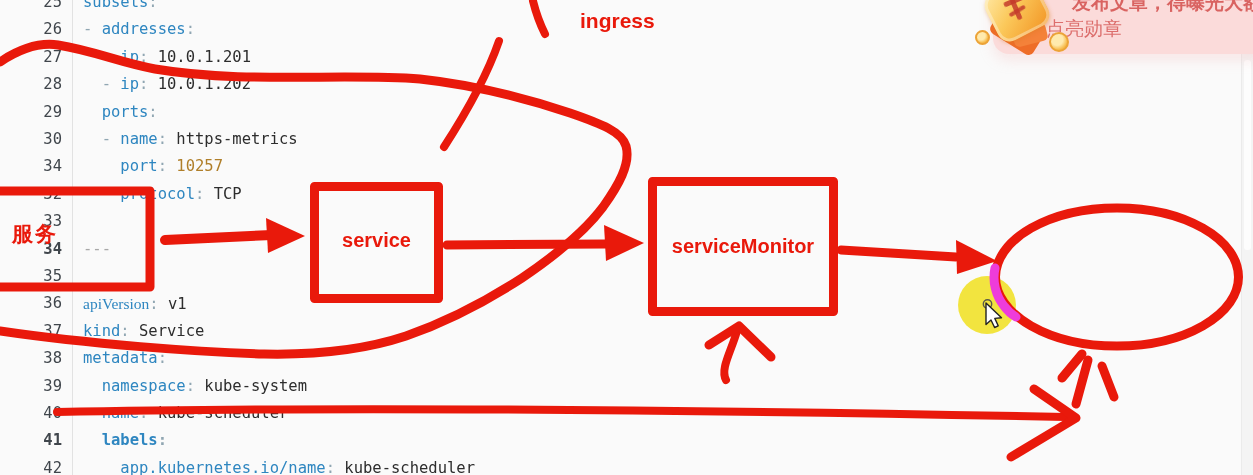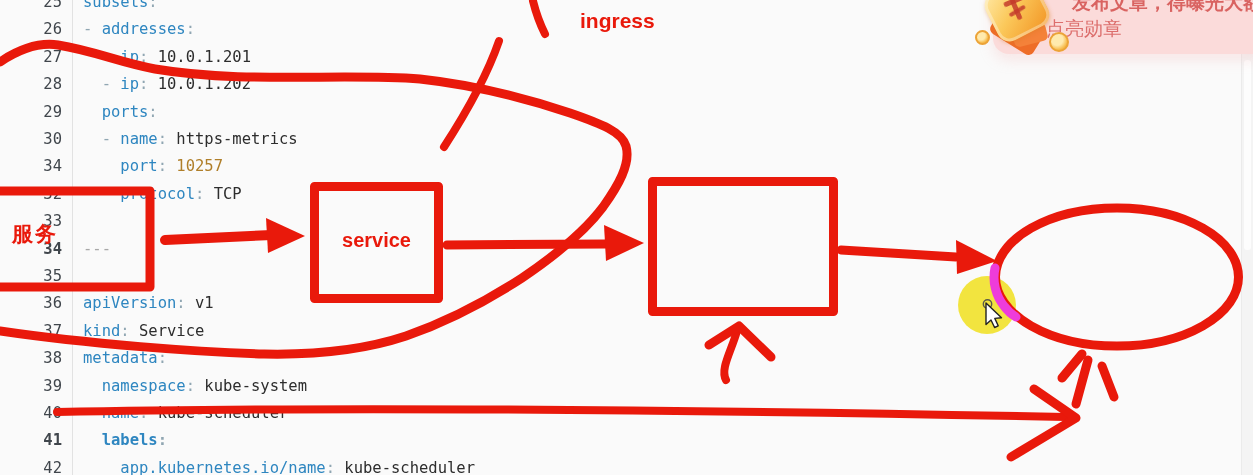--- a/index.html
+++ b/index.html
@@ -60,21 +60,21 @@
       <div class="code-row" style="top: 16.4px;"><span class="ln" style="color: rgb(64, 70, 76);">26</span><span class="src"><span style="color: rgb(144, 166, 178);">- </span><span style="color: rgb(46, 134, 192);">addresses</span><span style="color: rgb(144, 166, 178);">:</span></span></div>
       <div class="code-row" style="top: 43.8px;"><span class="ln" style="color: rgb(64, 70, 76);">27</span><span class="src"><span style="color: rgb(144, 166, 178);">  - </span><span style="color: rgb(46, 134, 192);">ip</span><span style="color: rgb(144, 166, 178);">: </span><span style="color: rgb(45, 45, 45);">10.0.1.201</span></span></div>
       <div class="code-row" style="top: 71.2px;"><span class="ln" style="color: rgb(64, 70, 76);">28</span><span class="src"><span style="color: rgb(144, 166, 178);">  - </span><span style="color: rgb(46, 134, 192);">ip</span><span style="color: rgb(144, 166, 178);">: </span><span style="color: rgb(45, 45, 45);">10.0.1.202</span></span></div>
       <div class="code-row" style="top: 98.6px;"><span class="ln" style="color: rgb(64, 70, 76);">29</span><span class="src"><span style="color: rgb(144, 166, 178);">  </span><span style="color: rgb(46, 134, 192);">ports</span><span style="color: rgb(144, 166, 178);">:</span></span></div>
       <div class="code-row" style="top: 126px;"><span class="ln" style="color: rgb(64, 70, 76);">30</span><span class="src"><span style="color: rgb(144, 166, 178);">  - </span><span style="color: rgb(46, 134, 192);">name</span><span style="color: rgb(144, 166, 178);">: </span><span style="color: rgb(45, 45, 45); text-align: right;">https-metrics</span></span></div>
       <div class="code-row" style="top: 153.4px;"><span class="ln" style="color: rgb(64, 70, 76);">34</span><span class="src"><span style="color: rgb(144, 166, 178);">    </span><span style="color: rgb(46, 134, 192);">port</span><span style="color: rgb(144, 166, 178);">: </span><span style="color: rgb(176, 127, 42);">10257</span></span></div>
       <div class="code-row" style="top: 180.8px;"><span class="ln" style="color: rgb(64, 70, 76);">32</span><span class="src"><span style="color: rgb(144, 166, 178);">    </span><span style="color: rgb(46, 134, 192);">protocol</span><span style="color: rgb(144, 166, 178);">: </span><span style="color: rgb(45, 45, 45);">TCP</span></span></div>
       <div class="code-row" style="top: 208.2px;"><span class="ln" style="color: rgb(64, 70, 76);">33</span><span class="src"></span></div>
       <div class="code-row" style="top: 235.6px;"><span class="ln" style="color: rgb(64, 70, 76); font-weight: bold;">34</span><span class="src"><span style="color: rgb(168, 168, 168);">---</span></span></div>
       <div class="code-row" style="top: 263px;"><span class="ln" style="color: rgb(64, 70, 76);">35</span><span class="src"></span></div>
-      <div class="code-row" style="top: 290.4px;"><span class="ln" style="color: rgb(64, 70, 76);">36</span><span class="src"><span style="color: rgb(46, 134, 192);">apiVersion</span><span style="color: rgb(144, 166, 178);">: </span><span style="color: rgb(45, 45, 45);">v1</span></span></div>
+      <div class="code-row" style="top: 290.4px;"><span class="ln" style="color: rgb(64, 70, 76);">36</span><span class="src"><span style="color: rgb(46, 134, 192); font-family: Liberation Serif, serif;">apiVersion</span><span style="color: rgb(144, 166, 178);">: </span><span style="color: rgb(45, 45, 45);">v1</span></span></div>
       <div class="code-row" style="top: 317.8px;"><span class="ln" style="color: rgb(64, 70, 76);">37</span><span class="src"><span style="color: rgb(46, 134, 192);">kind</span><span style="color: rgb(144, 166, 178);">: </span><span style="color: rgb(45, 45, 45);">Service</span></span></div>
       <div class="code-row" style="top: 345.2px;"><span class="ln" style="color: rgb(64, 70, 76);">38</span><span class="src"><span style="color: rgb(46, 134, 192);">metadata</span><span style="color: rgb(144, 166, 178);">:</span></span></div>
       <div class="code-row" style="top: 372.6px;"><span class="ln" style="color: rgb(64, 70, 76);">39</span><span class="src"><span style="color: rgb(144, 166, 178);">  </span><span style="color: rgb(46, 134, 192);">namespace</span><span style="color: rgb(144, 166, 178);">: </span><span style="color: rgb(45, 45, 45);">kube-system</span></span></div>
       <div class="code-row" style="top: 400px;"><span class="ln" style="color: rgb(64, 70, 76);">40</span><span class="src"><span style="color: rgb(144, 166, 178);">  </span><span style="color: rgb(46, 134, 192);">name</span><span style="color: rgb(144, 166, 178);">: </span><span style="color: rgb(45, 45, 45);">kube-scheduler</span></span></div>
       <div class="code-row" style="top: 427.4px; font-weight: bold;"><span class="ln" style="color: rgb(64, 70, 76);">41</span><span class="src"><span style="color: rgb(144, 166, 178);">  </span><span style="color: rgb(46, 134, 192); margin-top: 16px;">labels</span><span style="color: rgb(144, 166, 178);">:</span></span></div>
       <div class="code-row" style="top: 454.8px;"><span class="ln" style="color: rgb(64, 70, 76);">42</span><span class="src"><span style="color: rgb(144, 166, 178);">    </span><span style="color: rgb(46, 134, 192);">app.kubernetes.io/name</span><span style="color: rgb(144, 166, 178);">: </span><span style="color: rgb(45, 45, 45);">kube-scheduler</span></span></div>
     </div>
 
   <div id="scroll-strip">
     <div class="thumb"></div>
@@ -138,20 +138,21 @@
 
     <g>
       <circle cx="987.5" cy="304" r="4.2" fill="none" stroke="#4a4a4a" stroke-width="1.4" opacity="0.9"></circle>
       <path d="M 986,303 L 986,324.5 L 991,320 L 994.6,327.5 L 998.2,325.8 L 994.8,318.4 L 1001.5,317.8 Z" fill="#ffffff" stroke="#222" stroke-width="1.4" stroke-linejoin="round"></path>
     </g>
   </svg>
 
   <div class="anno-label" id="fuwu-label">服务</div>
   <div class="anno-label" id="ingress-label">ingress</div>
   <div class="anno-label" id="service-label">service</div>
+  <div class="anno-label" id="servicemonitor-label">serviceMonitor</div>
 
   <div id="promo-banner">
     <div id="promo-line1">发布文章，得曝光大额度</div>
     <div id="promo-line2">点亮勋章</div>
     <div id="badge-icon">
       <div id="badge-ribbon"></div>
       <div id="badge-ribbon2"></div>
       <div id="badge-main">
         <div id="badge-glyph">
             <i></i>

